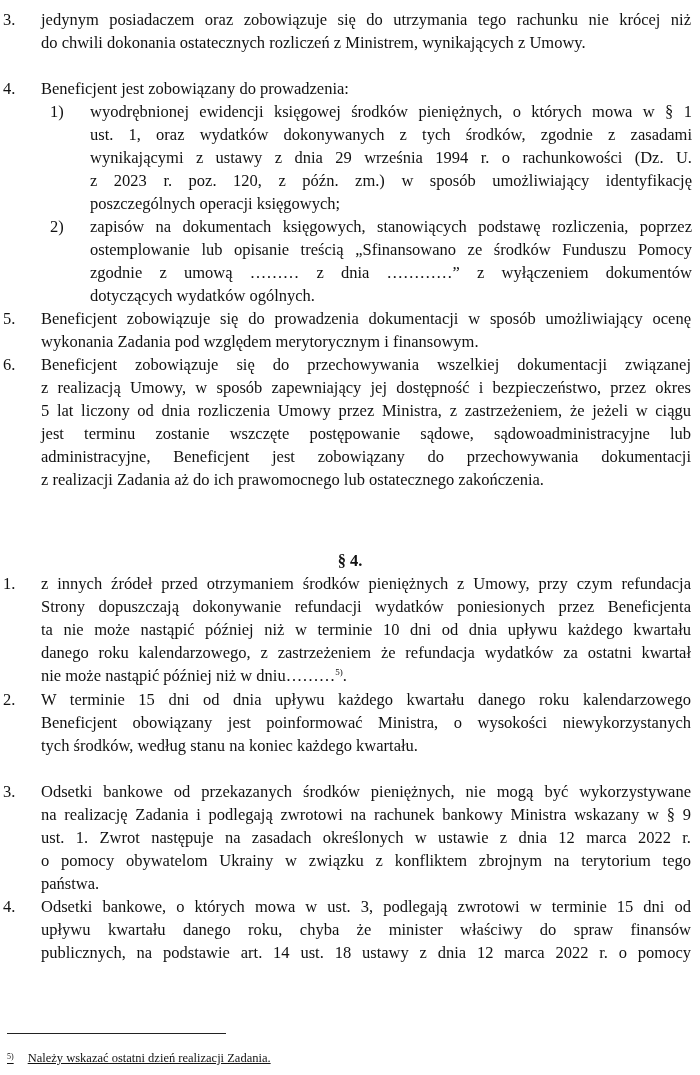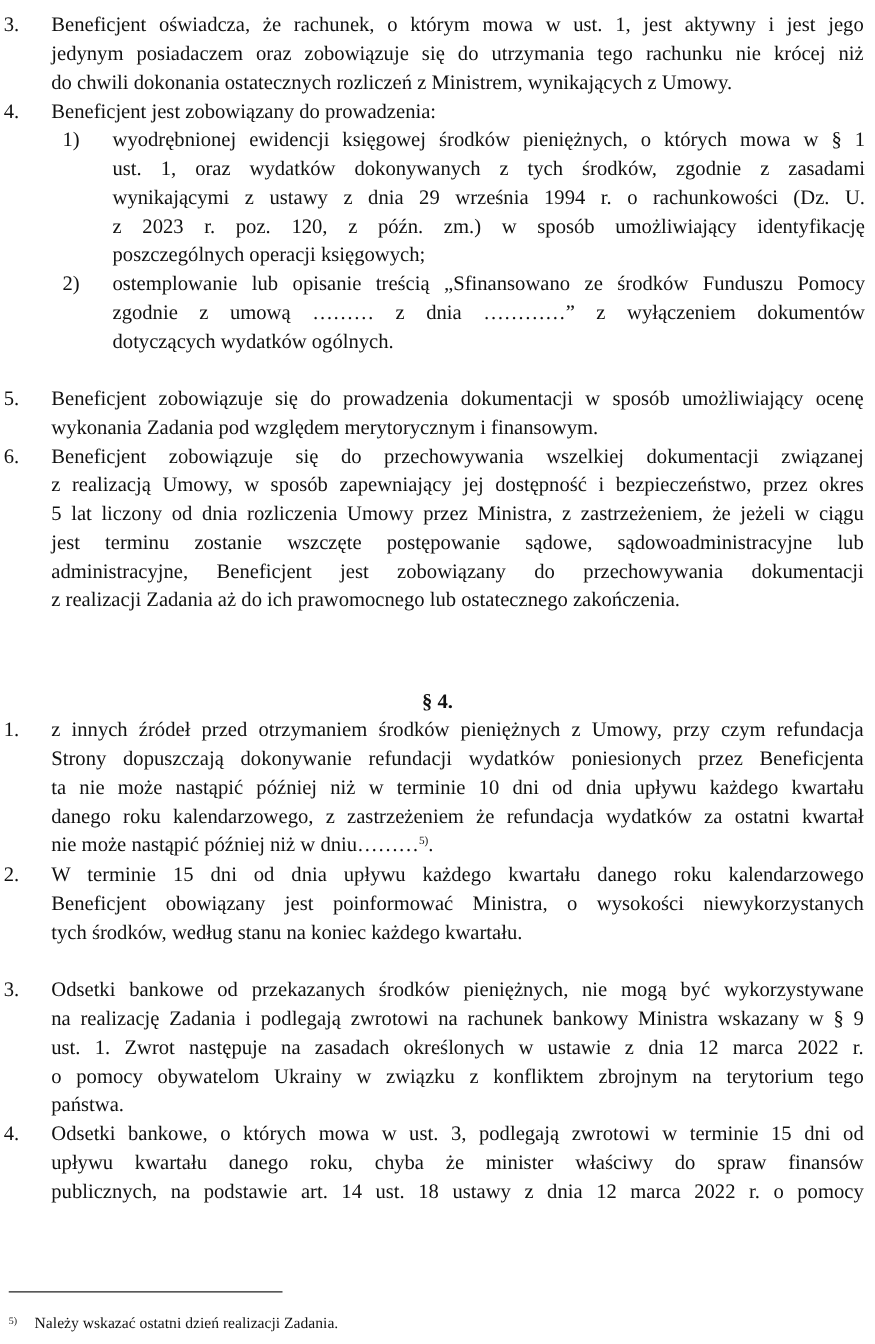--- a/index.html
+++ b/index.html
@@ -11,32 +11,31 @@
     .sub .num { left: 50px; }
     .lines { position: absolute; left: 41px; width: 650px; }
     .sub .lines { left: 90px; width: 602px; }
     .line { font-size: 16.5px; line-height: 23px; height: 23px; white-space: nowrap;
             text-align: justify; text-align-last: justify; overflow: visible; }
     .line.last { text-align-last: left; }
     .heading { position: absolute; left: 0; width: 700px; text-align: center;
                font-size: 16.5px; font-weight: bold; line-height: 23px; }
     sup { font-size: 9px; vertical-align: top; position: relative; top: -3px; }
     .fn-rule { position: absolute; left: 7px; top: 1033px; width: 219px; height: 1px; background: #222; }
-    .footnote { position: absolute; left: 7px; top: 1050px; font-size: 12.5px; line-height: 16px; }
+    .footnote { position: absolute; left: 7px; top: 1050px; font-size: 12.5px; line-height: 16px; text-decoration: underline; }
     .footnote .fn-mark { font-size: 8px; vertical-align: top; position: relative; top: -1px; margin-right: 14px; }
   </style>
 </head>
 <body>
 
 <div class="page">
 
   <div class="item" style="top:8px;">
     <span class="num">3.</span>
     <div class="lines">
-      <div class="line">Beneficjent oświadcza, że rachunek, o którym mowa w ust. 1, jest aktywny i jest jego</div>
       <div class="line">jedynym posiadaczem oraz zobowiązuje się do utrzymania tego rachunku nie krócej niż</div>
       <div class="line last">do chwili dokonania ostatecznych rozliczeń z Ministrem, wynikających z Umowy.</div>
     </div>
   </div>
 
   <div class="item" style="top:77px;">
     <span class="num">4.</span>
     <div class="lines">
       <div class="line last">Beneficjent jest zobowiązany do prowadzenia:</div>
     </div>
@@ -49,20 +48,21 @@
       <div class="line">ust. 1, oraz wydatków dokonywanych z tych środków, zgodnie z zasadami</div>
       <div class="line">wynikającymi z ustawy z dnia 29 września 1994 r. o rachunkowości (Dz. U.</div>
       <div class="line">z 2023 r. poz. 120, z późn. zm.) w sposób umożliwiający identyfikację</div>
       <div class="line last">poszczególnych operacji księgowych;</div>
     </div>
   </div>
 
   <div class="item sub" style="top:215px;">
     <span class="num">2)</span>
     <div class="lines">
+      <div class="line">zapisów na dokumentach księgowych, stanowiących podstawę rozliczenia, poprzez</div>
       <div class="line">ostemplowanie lub opisanie treścią „Sfinansowano ze środków Funduszu Pomocy</div>
       <div class="line">zgodnie z umową ……… z dnia …………” z wyłączeniem dokumentów</div>
       <div class="line last">dotyczących wydatków ogólnych.</div>
     </div>
   </div>
 
   <div class="item" style="top:307px;">
     <span class="num">5.</span>
     <div class="lines">
       <div class="line">Beneficjent zobowiązuje się do prowadzenia dokumentacji w sposób umożliwiający ocenę</div>

